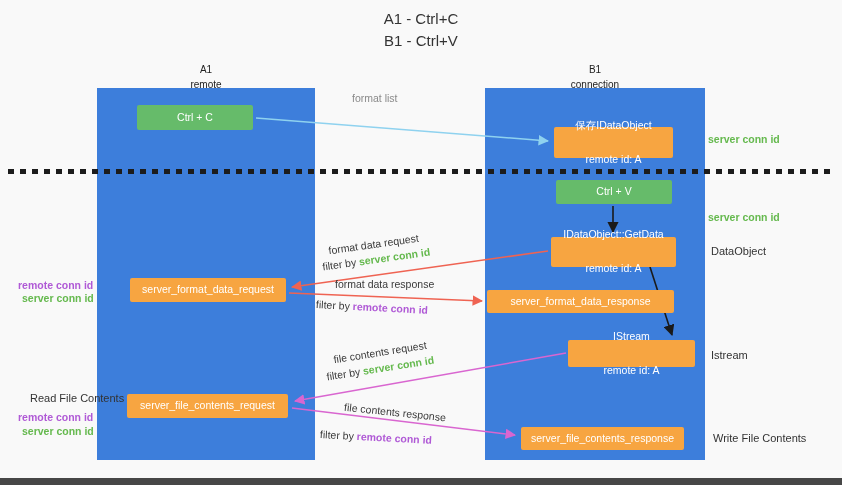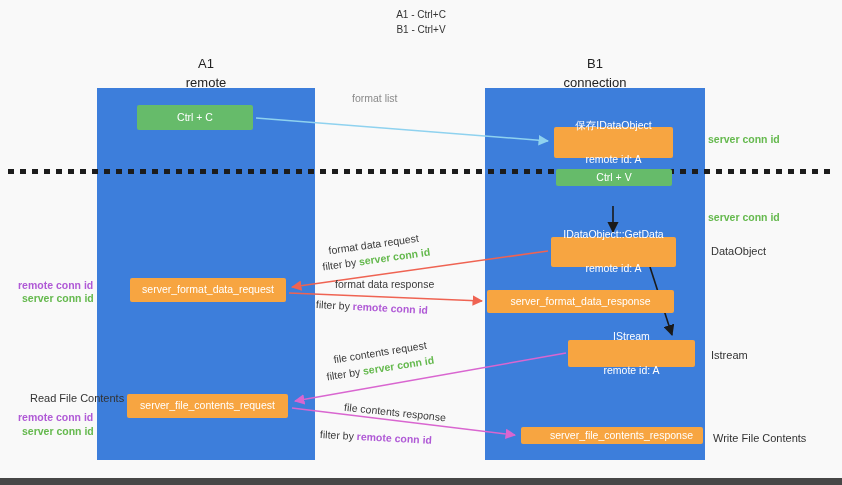--- a/index.html
+++ b/index.html
@@ -4,27 +4,27 @@
 <style>
   html,body { margin:0; padding:0; }
   body { background:#e8e8e8; }
   .canvas {
     position:relative; width:842px; height:485px; overflow:hidden;
     background:#f9f9f9;
     font-family:"Liberation Sans", sans-serif;
   }
   .title {
     position:absolute; left:0; top:8px; width:842px;
-    text-align:center; font-size:10px; color:#333; line-height:1.45;
+    text-align:center; font-size:15px; color:#333; line-height:1.45;
   }
   .lane { position:absolute; background:#3d7edb; }
   .lane-a1 { left:97px; top:88px; width:218px; height:372px; }
   .lane-b1 { left:485px; top:88px; width:220px; height:372px; }
   .lane-hdr {
-    position:absolute; text-align:center; font-size:13px; color:#222; line-height:1.45;
+    position:absolute; text-align:center; font-size:10px; color:#222; line-height:1.45;margin-top:8px;
   }
   .hdr-a1 { left:97px; top:55px; width:218px; }
   .hdr-b1 { left:485px; top:55px; width:220px; }
   .node {
     position:absolute; display:flex; flex-direction:column; align-items:center;
     justify-content:center; color:#fff; font-size:10.5px; line-height:1.3;
     text-align:center; border-radius:2px; white-space:nowrap;
   }
   .green  { background:#66bb6a; }
   .orange { background:#f7a541;gap:20px; }
@@ -99,35 +99,35 @@
     <span>Ctrl + C</span>
   </div>
   <div class="node orange" style="left:127px;top:394px;width:161px;height:24px;">
     <span>server_file_contents_request</span>
   </div>
 
   <div class="node orange" style="left:554px;top:127px;width:119px;height:31px;">
     <span>保存IDataObject</span>
     <span>remote id: A</span>
   </div>
-  <div class="node green" style="left:556px;top:169px;width:116px;height:17px;">
+  <div class="node green" style="left:556px;top:180px;width:116px;height:24px;">
     <span>Ctrl + V</span>
   </div>
   <div class="node orange" style="left:551px;top:237px;width:125px;height:30px;text-align:right;">
     <span>IDataObject::GetData</span>
     <span>remote id: A</span>
   </div>
   <div class="node orange" style="left:487px;top:290px;width:187px;height:23px;">
     <span>server_format_data_response</span>
   </div>
   <div class="node orange" style="left:568px;top:340px;width:127px;height:27px;">
     <span>IStream</span>
     <span>remote id: A</span>
   </div>
-  <div class="node orange" style="left:521px;top:427px;width:163px;height:17px;padding-left:19px;">
+  <div class="node orange" style="left:521px;top:427px;width:163px;height:23px;">
     <span>server_file_contents_response</span>
   </div>
 
   <div class="albl gray" style="left:352px;top:92px;">format list</div>
 
   <div class="albl tilt-n8" style="left:328px;top:238px;">format data request</div>
   <div class="albl tilt-n8" style="left:322px;top:253px;">
     <span>filter by</span>
     <span class="green-t">server conn id</span>
   </div>

